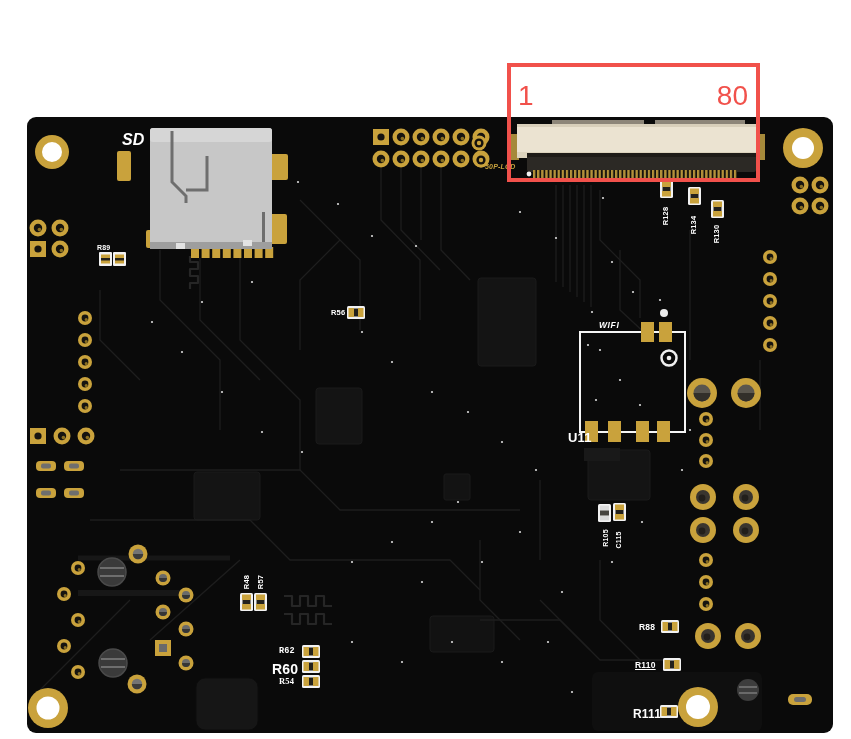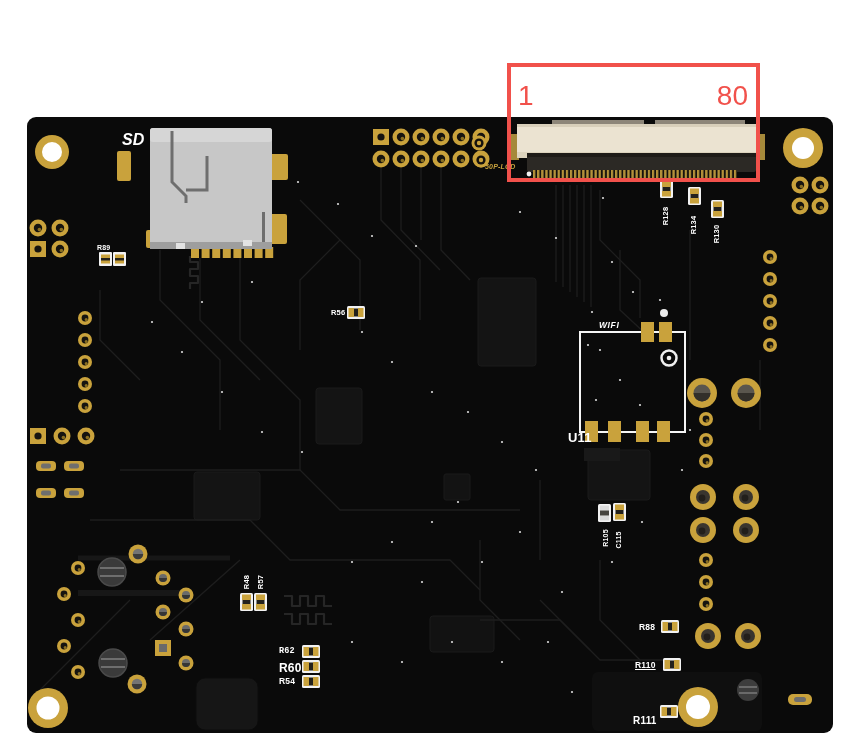--- a/index.html
+++ b/index.html
@@ -387,24 +387,24 @@
 <div class="lbl vert" style="left:694px;top:225px;font-size:7.5px;">R134</div>
 <div class="lbl vert" style="left:717px;top:234px;font-size:7.5px;">R130</div>
 <div class="lbl" style="left:580px;top:321px;font-size:8.5px;font-style:italic;letter-spacing:.6px;margin-left:19px;">WIFI</div>
 <div class="lbl" style="left:568px;top:431px;font-size:13px;">U11</div>
 <div class="lbl" style="left:331px;top:309px;font-size:7.5px;text-align:center;">R56</div>
 <div class="lbl vert" style="left:605px;top:538px;font-size:7px;">R105</div>
 <div class="lbl vert" style="left:618px;top:540px;font-size:7px;">C115</div>
 <div class="lbl vert" style="left:247px;top:582px;font-size:7.5px;">R48</div>
 <div class="lbl vert" style="left:261px;top:582px;font-size:7.5px;">R57</div>
 <div class="lbl" style="left:279px;top:647px;font-size:8.5px;font-family:Liberation Mono, monospace;">R62</div>
-<div class="lbl" style="left:279px;top:662px;font-size:12px;">R60</div>
-<div class="lbl" style="left:279px;top:677px;font-size:8.5px;">R54</div>
+<div class="lbl" style="left:272px;top:662px;font-size:14px;">R60</div>
+<div class="lbl" style="left:279px;top:677px;font-size:8.5px;font-family:Liberation Serif, serif;">R54</div>
 <div class="lbl" style="left:639px;top:623px;font-size:8.5px;">R88</div>
 <div class="lbl" style="left:635px;top:661px;font-size:8.5px;text-decoration:underline;">R110</div>
-<div class="lbl" style="left:633px;top:708px;font-size:10px;margin-top:8px;">R111</div>
+<div class="lbl" style="left:633px;top:708px;font-size:12px;">R111</div>
 
 <div class="annotation">
   <span>1</span>
   <span>80</span>
 </div>
 
 </div>
 
 </body></html>

